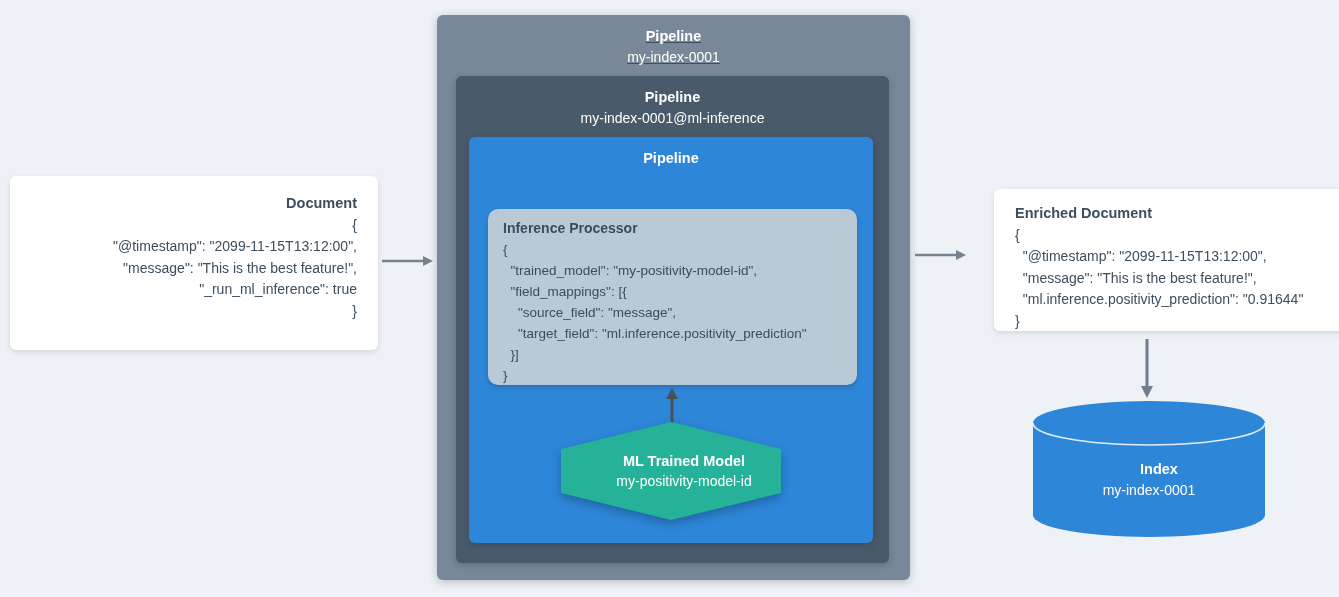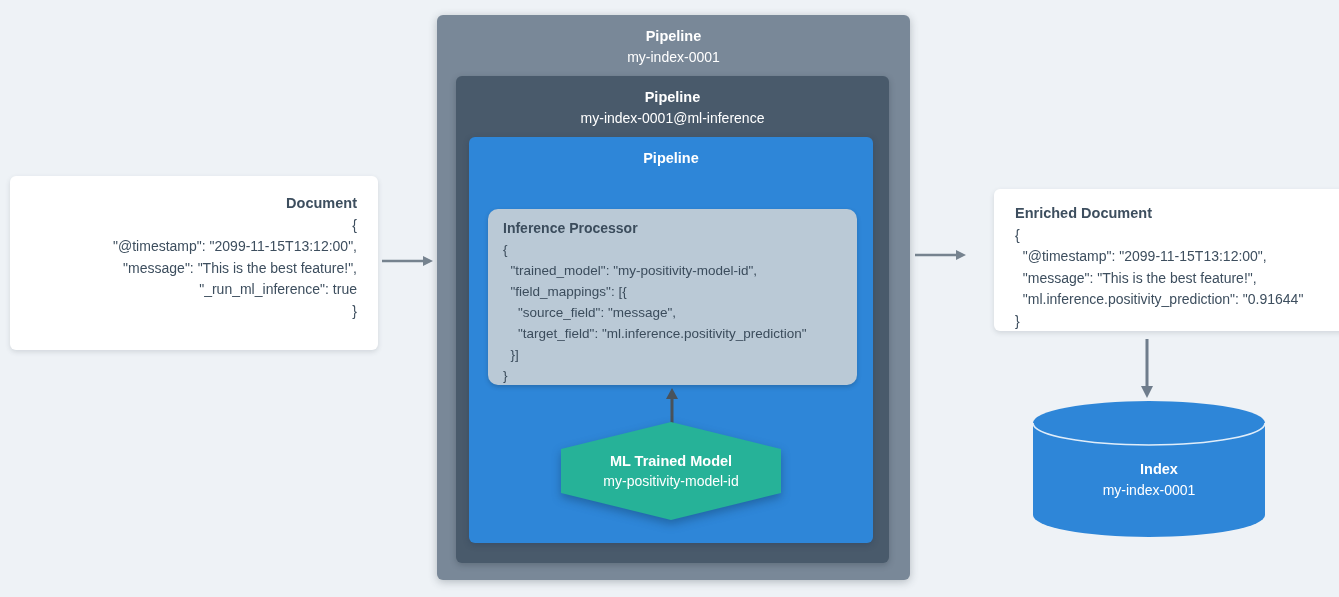--- a/index.html
+++ b/index.html
@@ -13,39 +13,39 @@
   
   .card{
     background:#ffffff;border-radius:6px;
     box-shadow:0 2px 5px rgba(60,75,90,.16);
     padding:17px 21px;box-sizing:border-box;
   }
   .card-title{font-weight:700;font-size:14.5px;line-height:21.5px;}
   .code-line{font-size:14px;line-height:21.5px;white-space:pre;}
   
   .pipe{border-radius:6px;box-sizing:border-box;}
-  .pipe-outer{background:#798898;box-shadow:0 2px 8px rgba(45,58,70,.30);}
+  .pipe-outer{background:#798898;box-shadow:0 2px 8px rgba(45,58,70,.30);text-decoration:underline;}
   .pipe-mid{background:#495a6b;box-shadow:0 2px 6px rgba(30,40,50,.28);}
   .pipe-blue{background:#2e86d8;box-shadow:0 2px 6px rgba(25,50,80,.30);}
   .pipe-head{text-align:center;color:#ffffff;padding-top:11px;}
   .pipe-title{font-weight:700;font-size:14.5px;line-height:21px;}
   .pipe-sub{font-size:14px;line-height:21px;}
   
   .processor{
     background:#bac9d6;border-radius:10px;box-sizing:border-box;
     padding:9px 15px;color:#3b4c5c;
     box-shadow:0 2px 4px rgba(20,40,60,.25);
   }
   .processor .proc-title{font-weight:700;font-size:14px;line-height:21px;}
   .processor .code-line{font-size:13.5px;line-height:21px;}
   
   .hexwrap{width:220px;height:98px;}
   .hexwrap svg{position:absolute;left:0;top:0;filter:drop-shadow(0 4px 5px rgba(10,40,70,.35));}
   .hexlabel{
-    position:absolute;left:0;top:0;width:220px;height:98px;
+    position:absolute;left:13px;top:0;width:220px;height:98px;
     display:flex;flex-direction:column;justify-content:center;align-items:center;
     color:#fff;text-align:center;
   }
   .hexlabel .t{font-weight:700;font-size:14.5px;line-height:20px;}
   .hexlabel .s{font-size:14px;line-height:20px;}
   
   .cylwrap{width:232px;height:136px;}
   .cylwrap svg{position:absolute;left:0;top:0;}
   .cyl-label{
     position:absolute;left:0;top:34px;width:232px;

